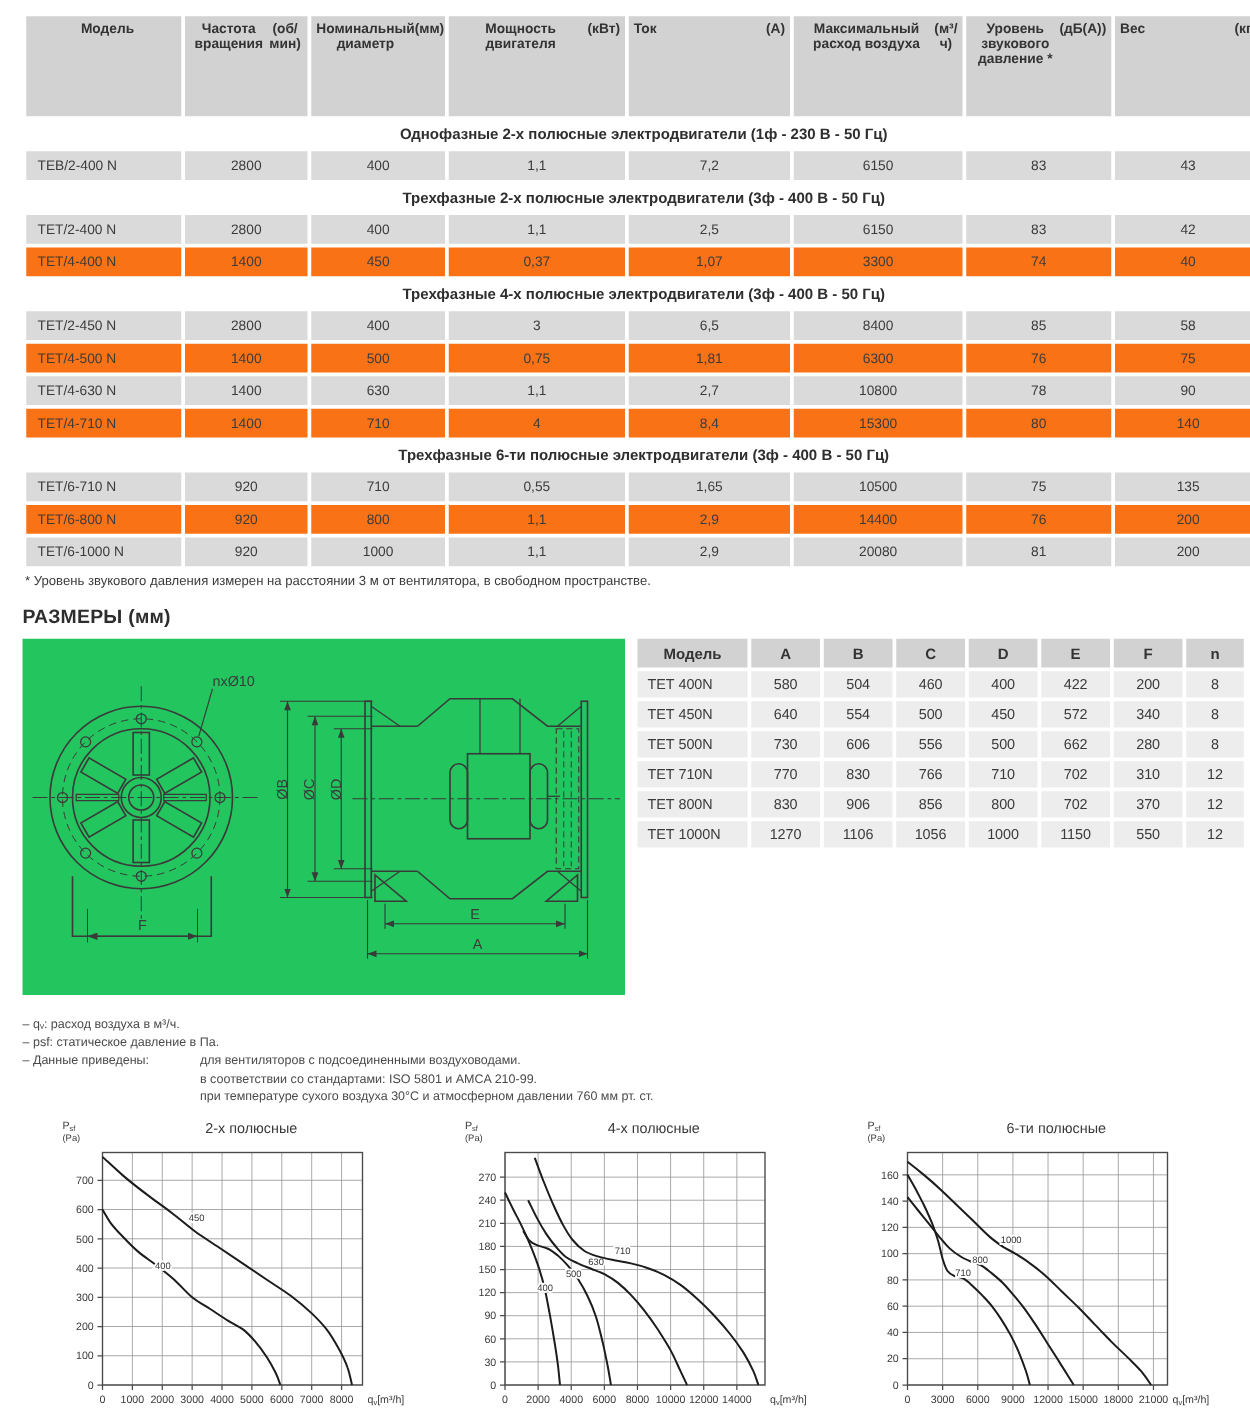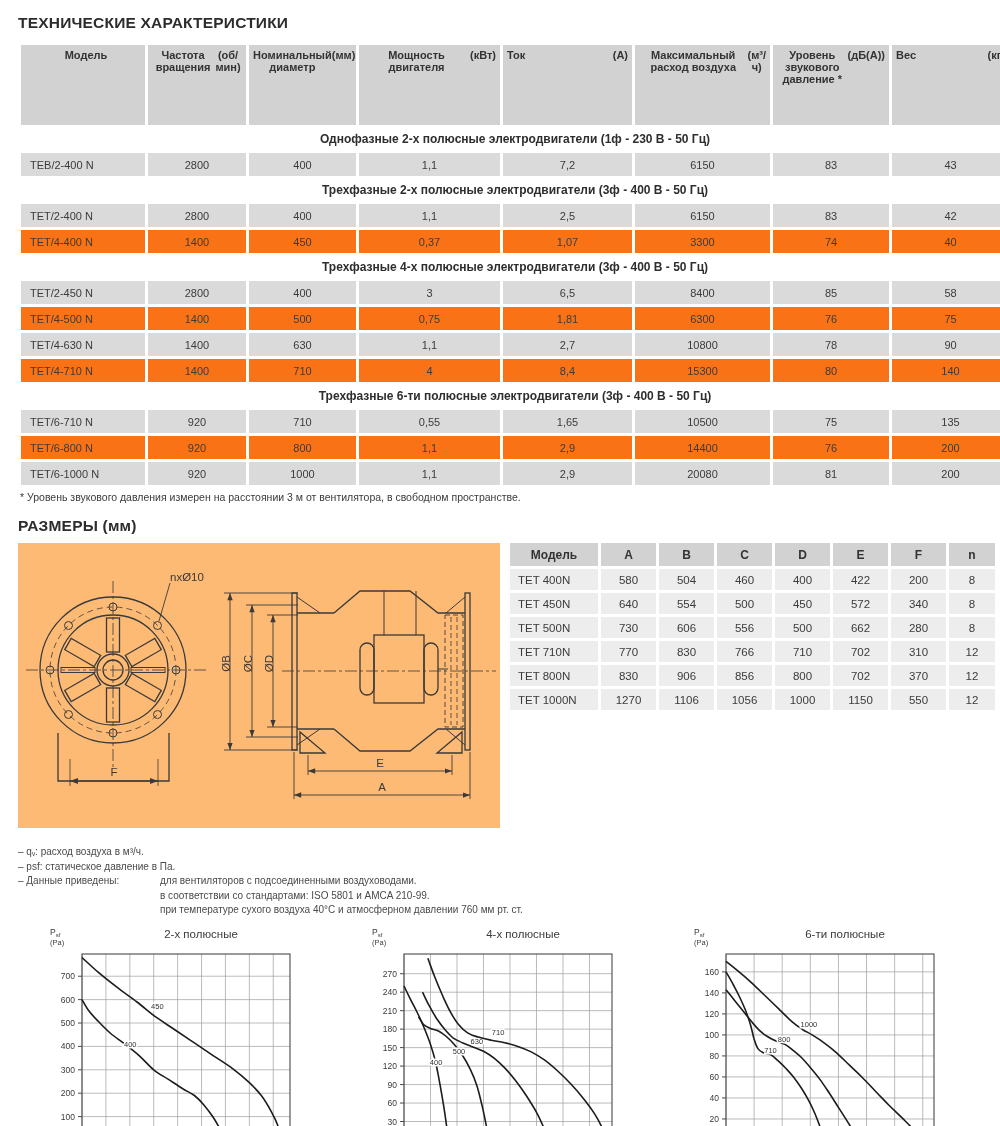--- a/index.html
+++ b/index.html
@@ -16,21 +16,21 @@
   table.spec th .hunit{font-weight:bold;}
   table.spec td{font-size:11px;text-align:center;padding:3px 4px;height:17px;color:#3b3b3b;}
   table.spec td.model{text-align:left;padding-left:9px;}
   table.spec tr.alt0 td{background:#dadada;margin-top:40px;}
   table.spec tr.alt1 td{background:#f97316;}
   table.spec tr.section td{background:#fff;font-size:12px;font-weight:bold;color:#2e2e2e;height:18px;padding:2px 0;}
   .footnote{font-size:10.5px;color:#3b3b3b;margin:3px 0 14px 2px;}
 
   
   .dims-row{display:flex;align-items:flex-start;margin-top:2px;}
-  .drawing-box{width:482px;height:285px;background:#fdba74;flex:0 0 auto;}
+  .drawing-box{width:482px;height:285px;background:#22c55e;flex:0 0 auto;}
   table.dims{border-collapse:separate;border-spacing:3px;width:487px;table-layout:fixed;margin-left:7px;margin-top:-3px;}
   table.dims th{background:#d2d2d2;font-size:12px;font-weight:bold;color:#333;padding:4px 2px;height:15px;}
   table.dims td{background:#ededed;font-size:11.5px;text-align:center;padding:3px 2px;height:15px;color:#3b3b3b;}
   table.dims td.model{text-align:left;padding-left:8px;}
 
   
   .notes{font-size:10px;color:#4a4a4a;margin-top:17px;line-height:1.45;}
   .notes .nline{margin:0;}
   .notes .nrow{display:flex;}
   .notes .nlabel{width:142px;flex:0 0 auto;}
@@ -39,21 +39,20 @@
   
   .charts{display:flex;justify-content:space-between;margin-top:6px;padding:0 2px;}
   .chart svg{display:block;}
   text{font-family:"Liberation Sans",sans-serif;}
 </style>
 </head>
 <body>
 
 <div class="page">
 
-  <h1 class="doc-title">ТЕХНИЧЕСКИЕ ХАРАКТЕРИСТИКИ</h1>
 
   <table class="spec">
     <colgroup>
       <col style="width:124px">
         <col style="width:98px">
         <col style="width:107px">
         <col style="width:141px">
       <col style="width:129px">
         <col style="width:135px">
         <col style="width:116px">
@@ -451,21 +450,21 @@
   </div>
 
   <div class="notes">
     <p class="nline">– qᵥ: расход воздуха в м³/ч.</p>
     <p class="nline">– psf: статическое давление в Па.</p>
     <div class="nrow">
       <div class="nlabel">– Данные приведены:</div>
       <div class="nitems" id="note-items">
           <p>для вентиляторов с подсоединенными воздуховодами.</p>
           <p>в соответствии со стандартами: ISO 5801 и AMCA 210-99.</p>
-          <p>при температуре сухого воздуха 40°C и атмосферном давлении 760 мм рт. ст.</p>
+          <p>при температуре сухого воздуха 30°C и атмосферном давлении 760 мм рт. ст.</p>
         </div>
     </div>
   </div>
 
   <div class="charts" id="charts">
       <div class="chart">
         <svg width="322" height="258" viewBox="0 0 322 258">
           <line x1="62" y1="30" x2="62" y2="216" stroke="#9d9d9d" stroke-width="0.7"></line>
           <line x1="85.9080459770115" y1="30" x2="85.9080459770115" y2="216" stroke="#9d9d9d" stroke-width="0.7"></line>
           <line x1="109.816091954023" y1="30" x2="109.816091954023" y2="216" stroke="#9d9d9d" stroke-width="0.7"></line>

